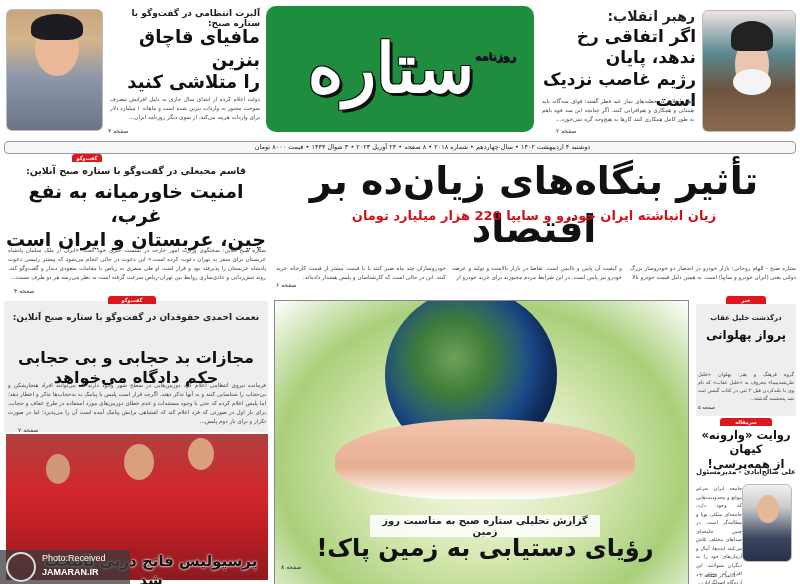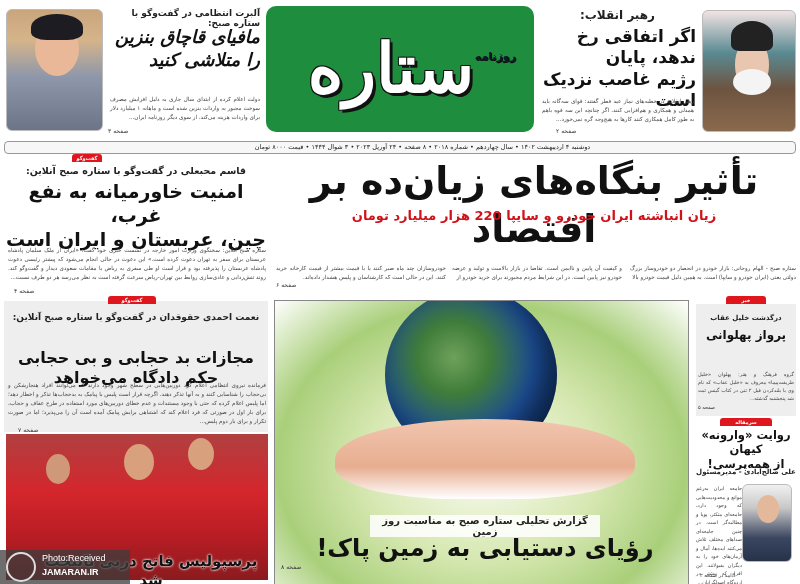--- a/index.html
+++ b/index.html
@@ -88,33 +88,33 @@
   }
 </style>
 </head>
 <body>
 
 <div class="abs photo person-left">
   <div class="face" style="left:28px;top:12px;width:44px;height:54px;background:#e8b898;"></div>
   <div class="face" style="left:24px;top:4px;width:52px;height:26px;background:#1c1c22;border-radius:50% 50% 30% 30%;"></div>
 </div>
 <div class="abs kicker" style="left:110px;top:8px;width:150px;text-align:right;font-size:9px;">آلبرت انتظامی در گفت‌وگو با ستاره صبح:</div>
-<div class="abs hl" style="left:108px;top:26px;width:152px;font-size:18px;text-align:right;font-style:italic;">
+<div class="abs hl" style="left:108px;top:26px;width:152px;font-size:18px;text-align:right;">
   <div>مافیای قاچاق بنزین</div>
   <div>را متلاشی کنید</div>
 </div>
 <div class="abs body" style="left:110px;top:95px;width:150px;">دولت اعلام کرده از ابتدای سال جاری به دلیل افزایش مصرف سوخت مجبور به واردات بنزین شده است و ماهانه ۱ میلیارد دلار برای واردات هزینه می‌کند. از سوی دیگر روزنامه ایران...</div>
 <div class="abs page-ref" style="left:108px;top:127px;">صفحه ۳</div>
 
 <div class="abs masthead">
   <div class="mast-logo">ستاره صبح</div>
   <div class="mast-sub">روزنامه</div>
 </div>
 
-<div class="abs kicker" style="left:540px;top:8px;width:155px;font-size:12px;">رهبر انقلاب:</div>
+<div class="abs kicker" style="left:540px;top:8px;width:155px;text-align:right;font-size:14px;">رهبر انقلاب:</div>
 <div class="abs hl" style="left:540px;top:26px;width:156px;font-size:17px;text-align:right;">
   <div>اگر اتفاقی رخ ندهد، پایان</div>
   <div>رژیم غاصب نزدیک است</div>
 </div>
 <div class="abs body" style="left:542px;top:97px;width:152px;">رهبر انقلاب در خطبه‌های نماز عید فطر گفتند: قوای سه‌گانه باید همدلی و همکاری و هم‌افزایی کنند. اگر چنانچه این سه قوه باهم به طور کامل همکاری کنند کارها به هیچ‌وجه گره نمی‌خورد...</div>
 <div class="abs page-ref" style="left:556px;top:127px;">صفحه ۲</div>
 <div class="abs photo person-right">
   <div class="face" style="left:32px;top:26px;width:34px;height:56px;background:#e9c6b0;"></div>
   <div class="face" style="left:28px;top:10px;width:42px;height:30px;background:#222;border-radius:50% 50% 20% 20%;"></div>
   <div class="face" style="left:30px;top:58px;width:38px;height:26px;background:#f4f4f4;"></div>

